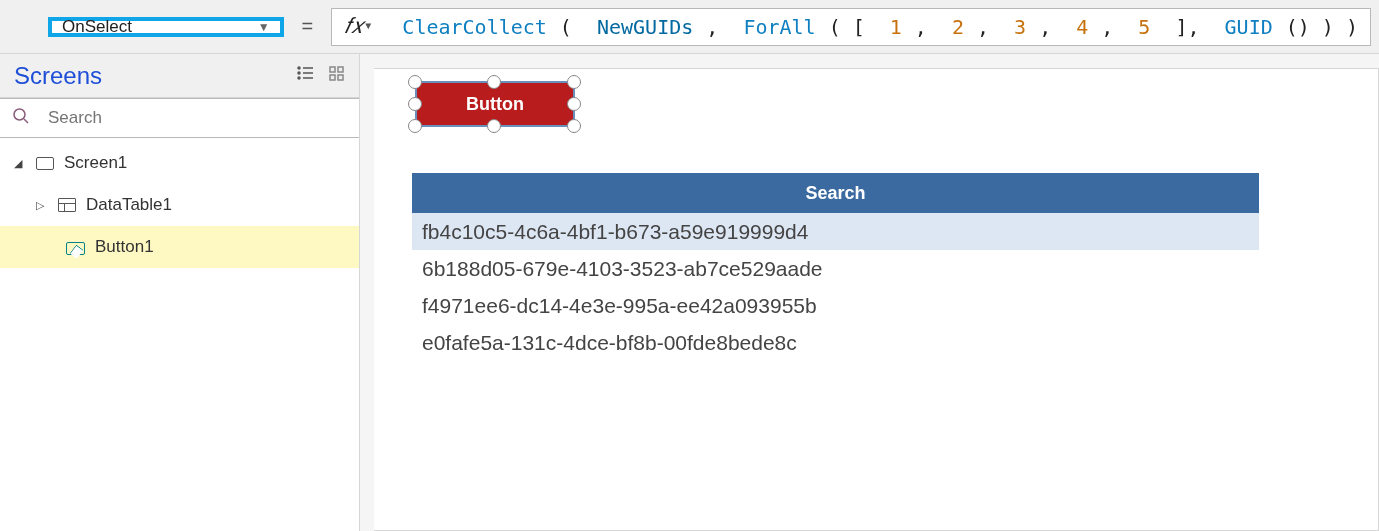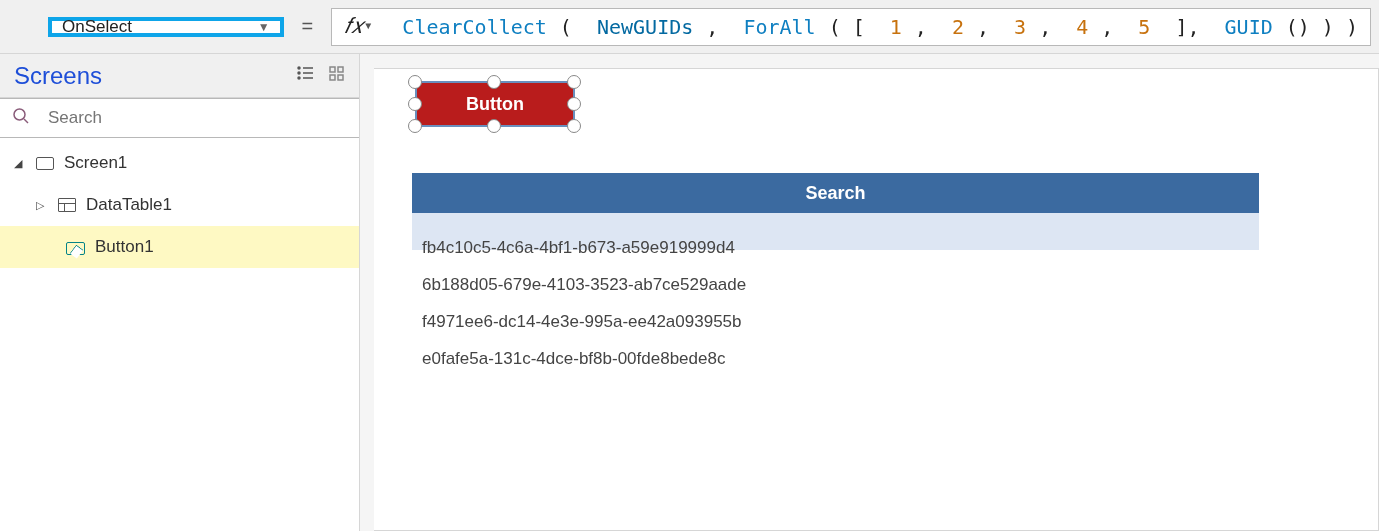--- a/index.html
+++ b/index.html
@@ -244,23 +244,23 @@
       color: #fff;
       text-align: center;
       font-size: 18px;
       font-weight: 600;
       height: 40px;
       line-height: 40px;
     }
     .dt-row {
       height: 37px;
       line-height: 37px;
-      padding: 16px 10px;
+      padding: 0 10px;
       color: #444;
-      font-size: 17px;
+      font-size: 21px;
     }
     .dt-row.selected {
       background: #dde6f3;
     }
   </style>
 </head>
 <body>
 
 <div class="formula-bar">
   <div class="prop-select">

